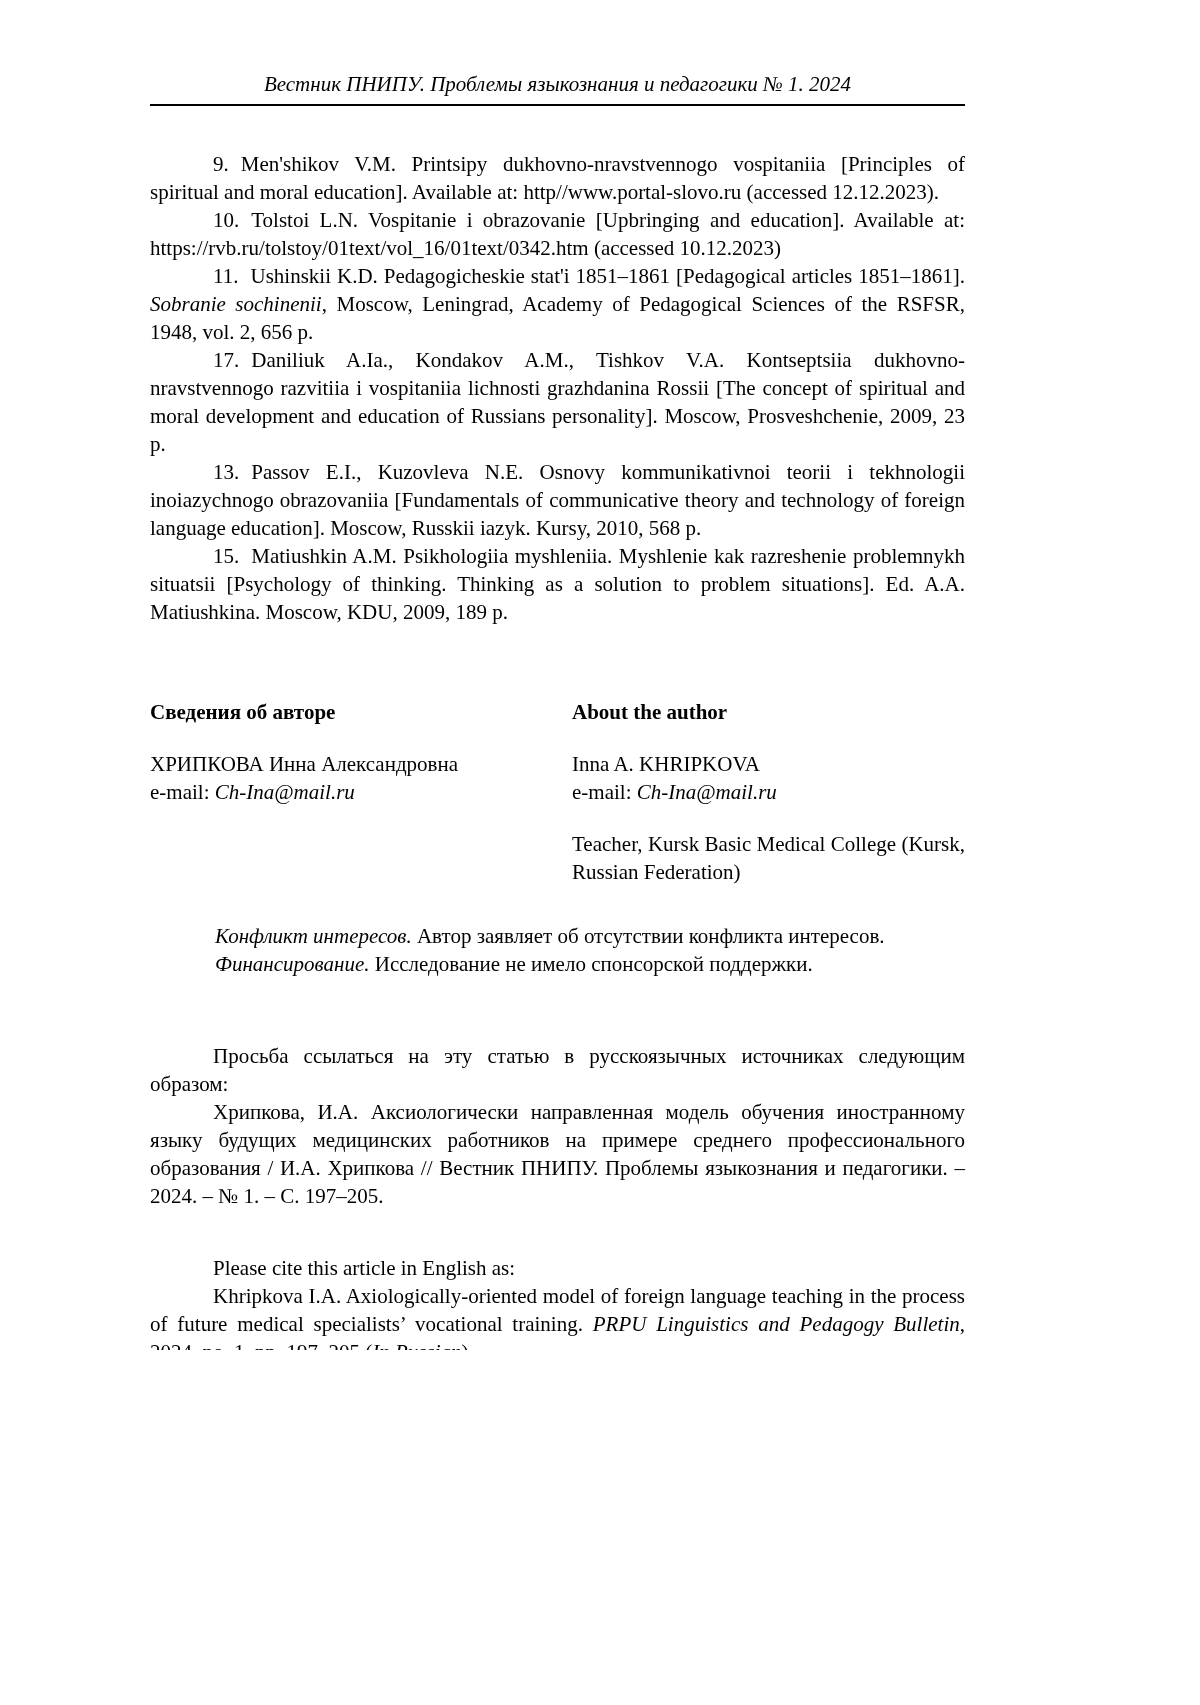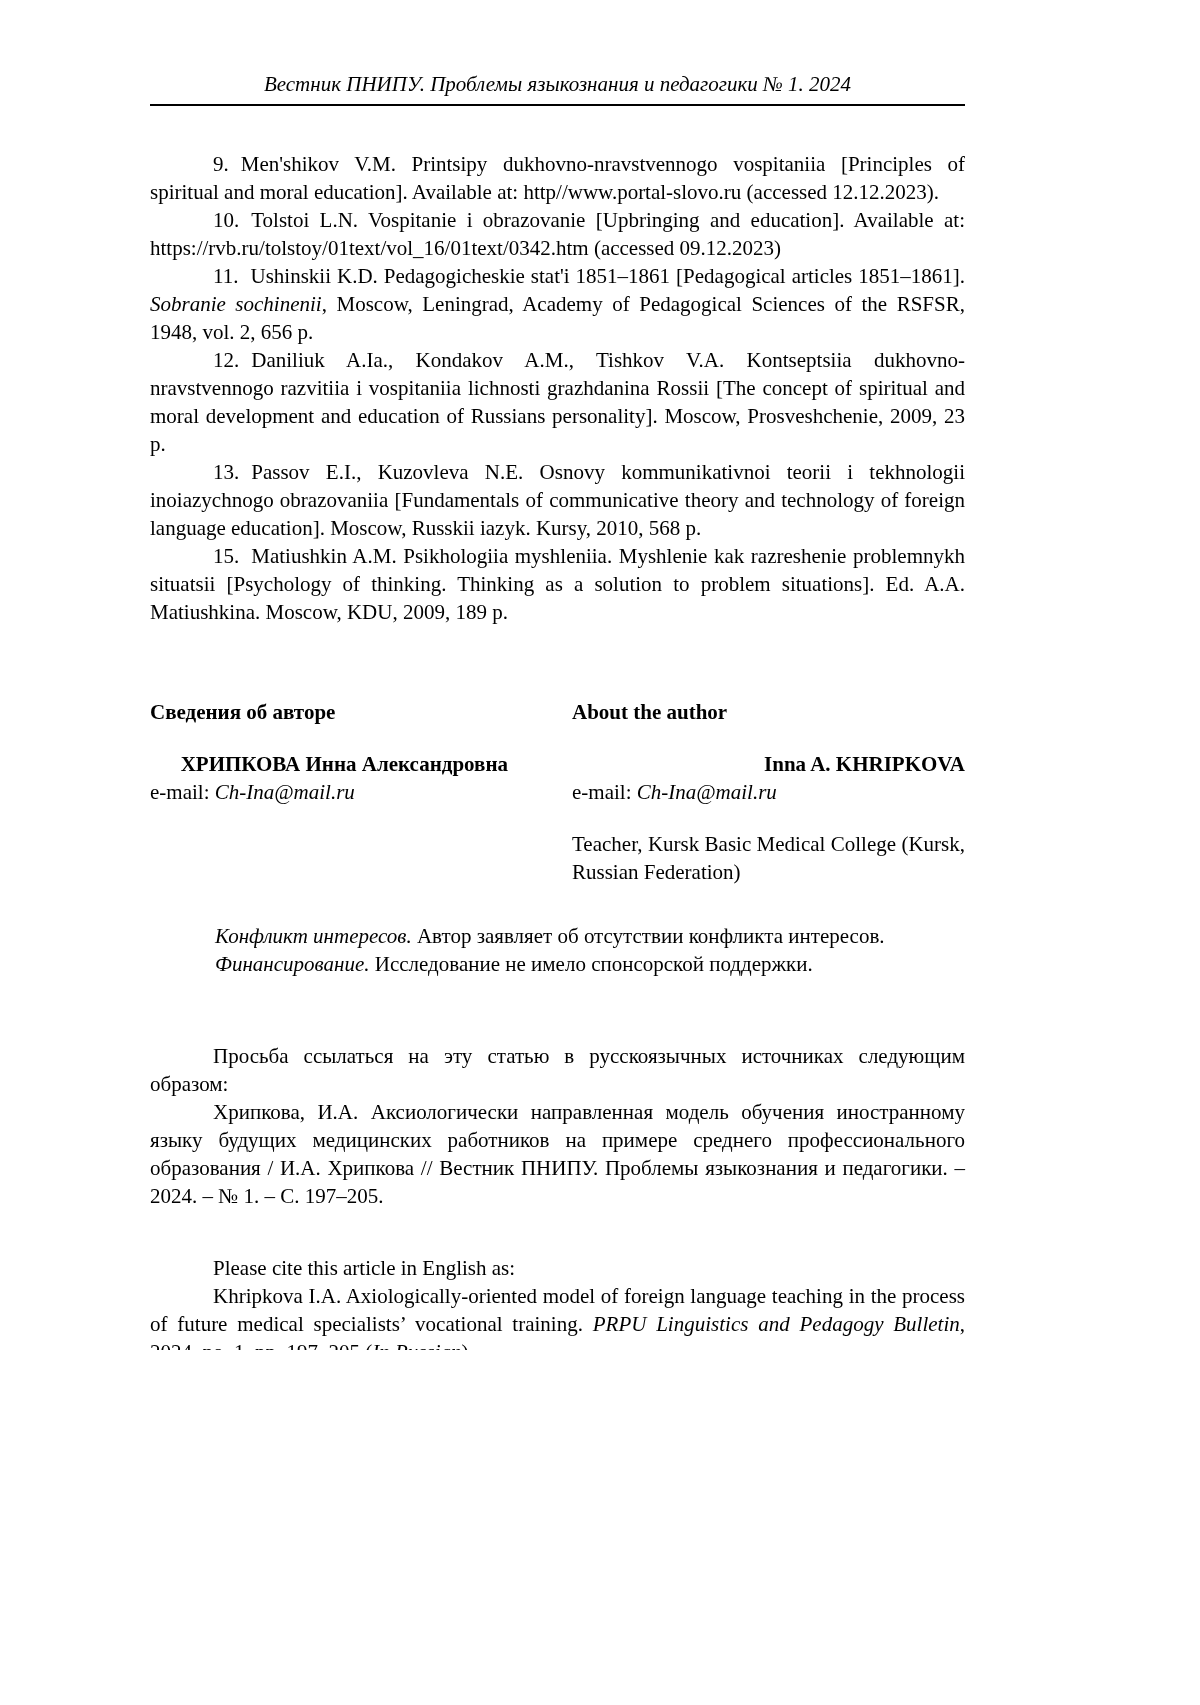--- a/index.html
+++ b/index.html
@@ -29,21 +29,21 @@
   .ref {
     text-align: justify;
     text-indent: 63px;
   }
   .ref-num { margin-right: 12px; }
 
   .authors { display: flex; margin-top: 72px; }
   .col-ru { flex: none; width: 358px; margin-right: 64px; }
   .col-en { flex: 1; }
   .sec-title { font-weight: bold; margin-bottom: 24px; }
-  .author-name { font-weight: bold; text-align: right; }
+  .author-name { font-weight: normal; }
   .author-aff { margin-top: 24px; text-align: justify; }
 
   .notes { margin-top: 36px; margin-left: 65px; }
 
   .cite-ru { margin-top: 64px; }
   .cite-en { margin-top: 44px; }
   .indent { text-indent: 63px; text-align: justify; }
 
   .page-footer {
     position: absolute;
@@ -65,23 +65,23 @@
 
   <header class="running-header">
     <div class="running-header-text">Вестник ПНИПУ. Проблемы языкознания и педагогики № 1. 2024</div>
     <div class="rule header-rule"></div>
   </header>
 
   <main>
 
     <section class="references">
       <p class="ref"><span class="ref-num">9.</span><span>Men'shikov V.M. Printsipy dukhovno-nravstvennogo vospitaniia [Principles of spiritual and moral education]. Available at: http//www.portal-slovo.ru (accessed 12.12.2023).</span><i></i><span></span></p>
-      <p class="ref"><span class="ref-num">10.</span><span>Tolstoi L.N. Vospitanie i obrazovanie [Upbringing and education]. Available at: https://rvb.ru/tolstoy/01text/vol_16/01text/0342.htm (accessed 09.12.2023)</span><i></i><span></span></p>
+      <p class="ref"><span class="ref-num">10.</span><span>Tolstoi L.N. Vospitanie i obrazovanie [Upbringing and education]. Available at: https://rvb.ru/tolstoy/01text/vol_16/01text/0342.htm (accessed 10.12.2023)</span><i></i><span></span></p>
       <p class="ref"><span class="ref-num">11.</span><span>Ushinskii K.D. Pedagogicheskie stat'i 1851–1861 [Pedagogical articles 1851–1861]. </span><i>Sobranie sochinenii</i><span>, Moscow, Leningrad, Academy of Pedagogical Sciences of the RSFSR, 1948, vol. 2, 656 p.</span></p>
-      <p class="ref"><span class="ref-num">12.</span><span>Daniliuk A.Ia., Kondakov A.M., Tishkov V.A. Kontseptsiia dukhovno-nravstvennogo razvitiia i vospitaniia lichnosti grazhdanina Rossii [The concept of spiritual and moral development and education of Russians personality]. Moscow, Prosveshchenie, 2009, 23 p.</span><i></i><span></span></p>
+      <p class="ref"><span class="ref-num">17.</span><span>Daniliuk A.Ia., Kondakov A.M., Tishkov V.A. Kontseptsiia dukhovno-nravstvennogo razvitiia i vospitaniia lichnosti grazhdanina Rossii [The concept of spiritual and moral development and education of Russians personality]. Moscow, Prosveshchenie, 2009, 23 p.</span><i></i><span></span></p>
       <p class="ref"><span class="ref-num">13.</span><span>Passov E.I., Kuzovleva N.E. Osnovy kommunikativnoi teorii i tekhnologii inoiazychnogo obrazovaniia [Fundamentals of communicative theory and technology of foreign language education]. Moscow, Russkii iazyk. Kursy, 2010, 568 p.</span><i></i><span></span></p>
       <p class="ref"><span class="ref-num">15.</span><span>Matiushkin A.M. Psikhologiia myshleniia. Myshlenie kak razreshenie problemnykh situatsii [Psychology of thinking. Thinking as a solution to problem situations]. Ed. A.A. Matiushkina. Moscow, KDU, 2009, 189 p.</span><i></i><span></span></p>
     </section>
 
     <section class="authors">
       <div class="col-ru">
         <p class="sec-title">Сведения об авторе</p>
         <p class="author-name">ХРИПКОВА Инна Александровна</p>
         <p class="author-email"><span>e-mail: </span><i>Ch-Ina@mail.ru</i></p>
       </div>

